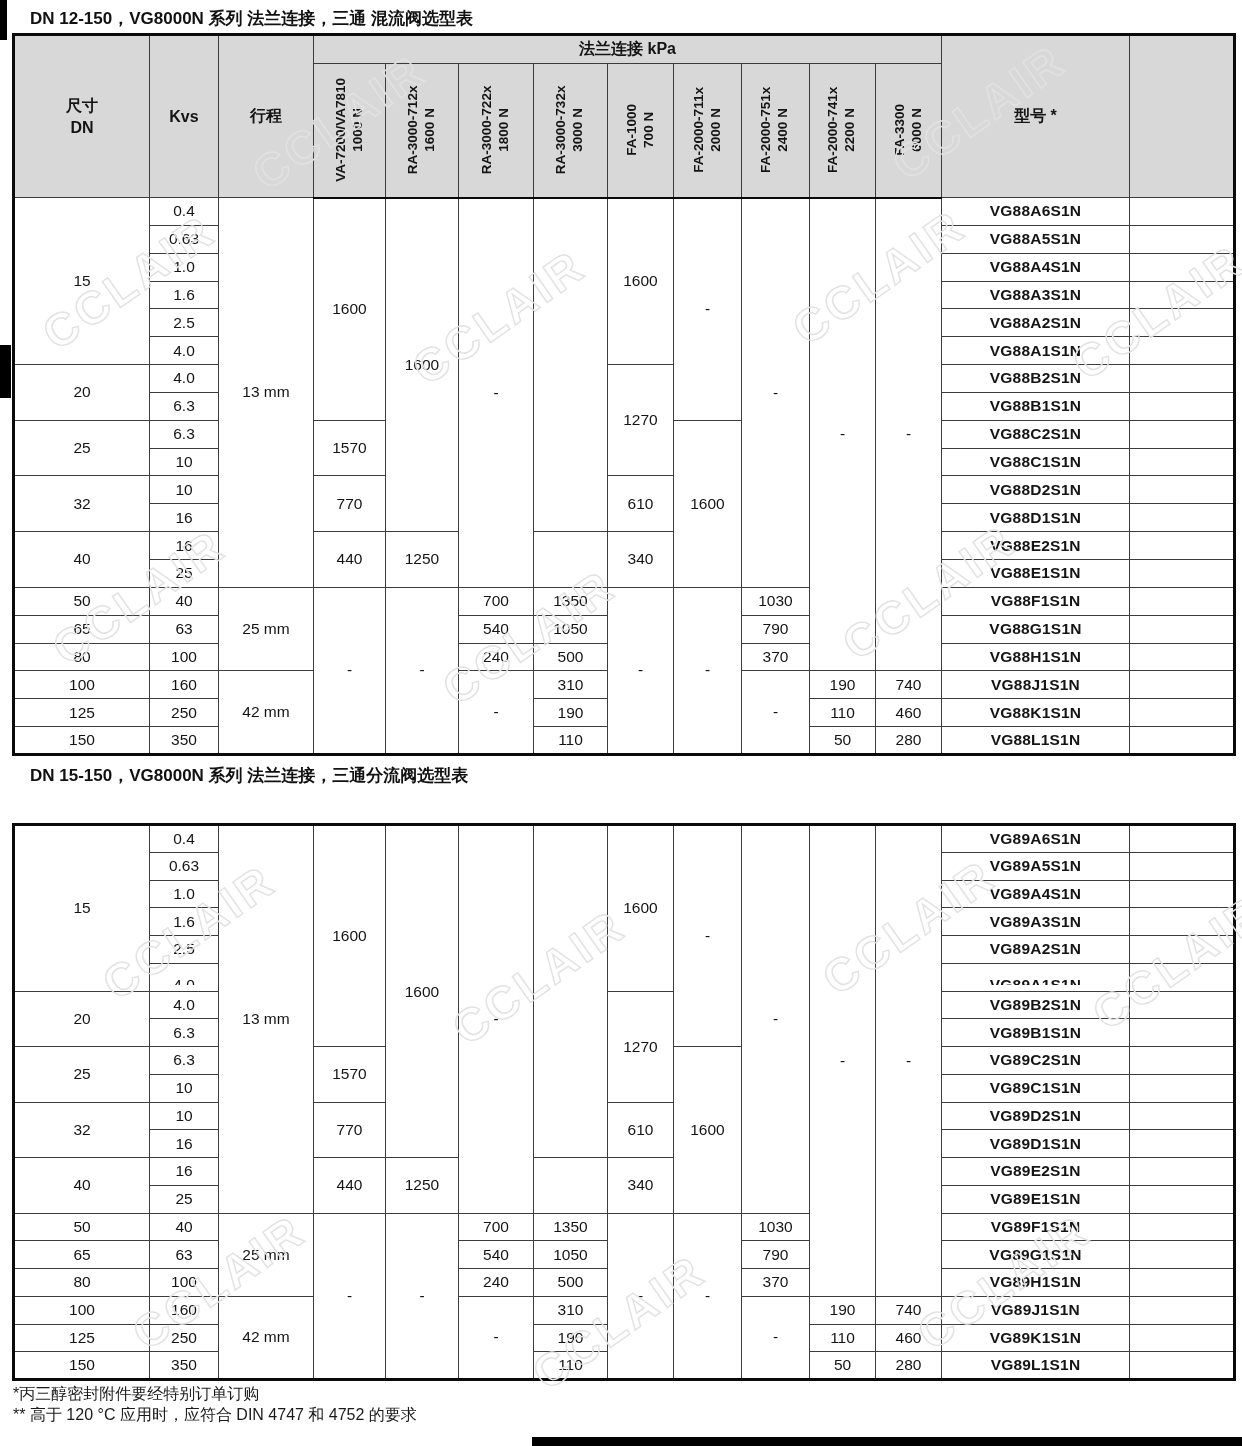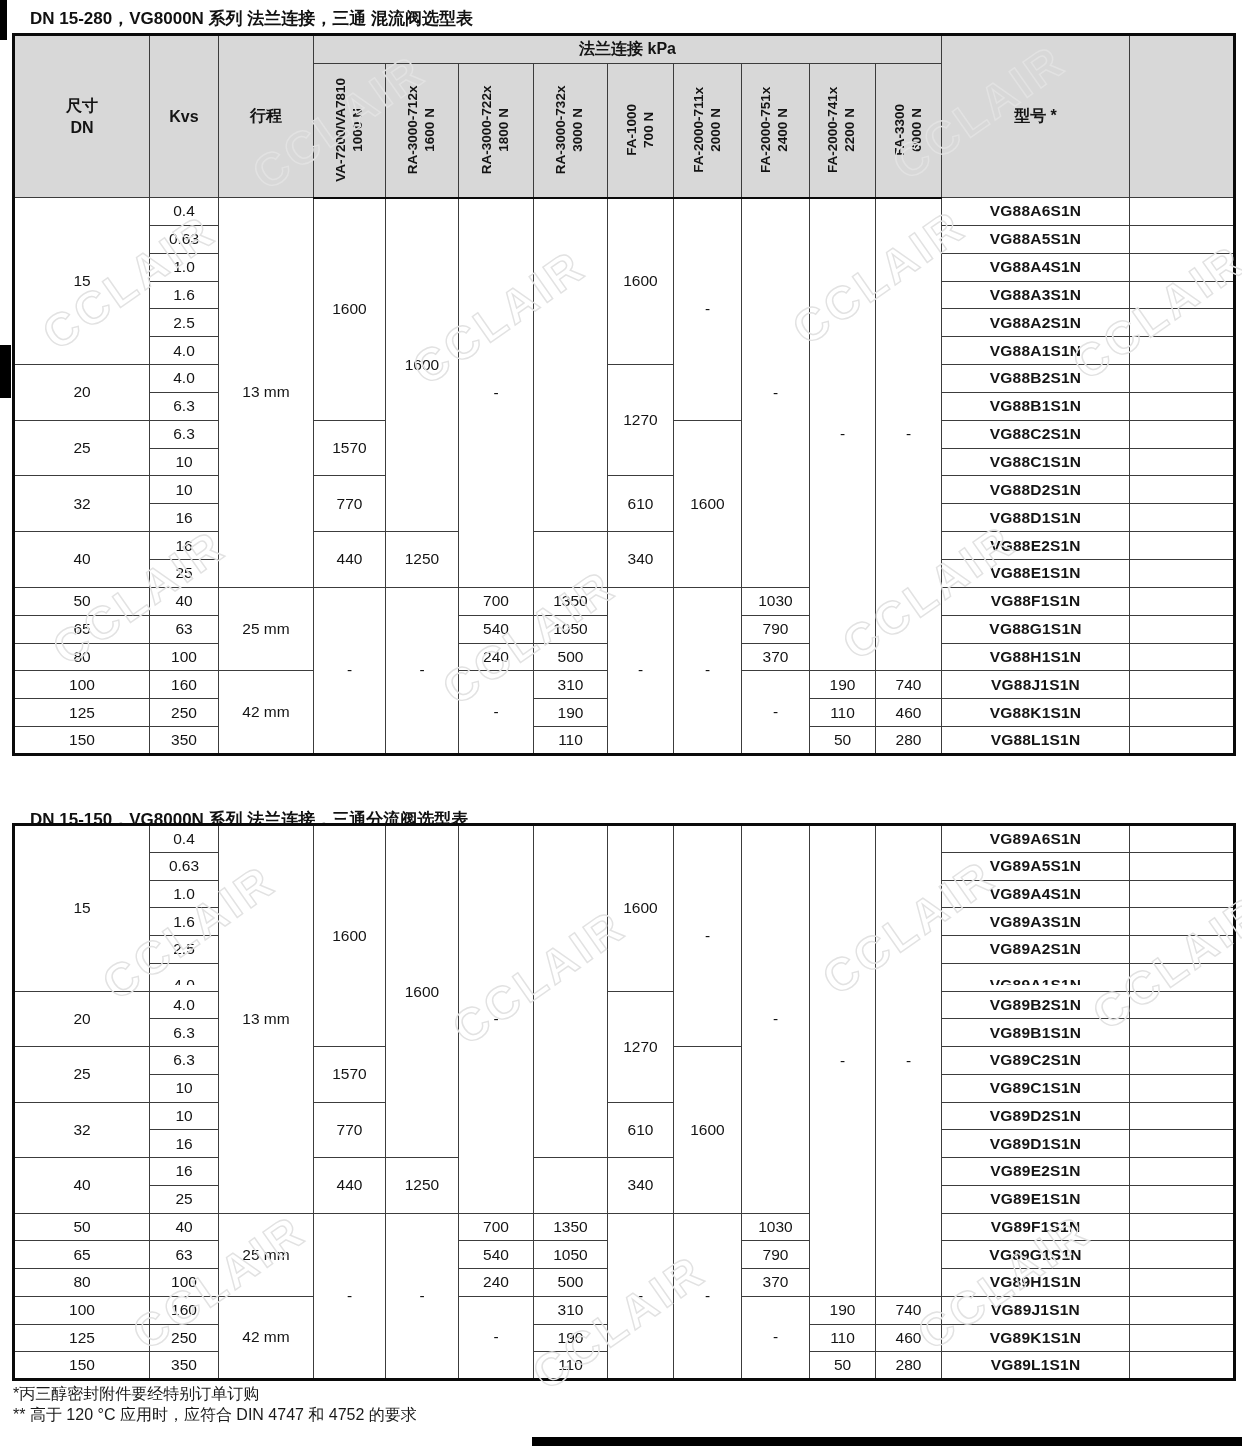--- a/index.html
+++ b/index.html
@@ -3,21 +3,21 @@
 <meta charset="utf-8">
 <style>
   html,body { margin:0; padding:0; }
   body {
     width:1242px; height:1446px; position:relative; background:#ffffff;
     font-family:"Liberation Sans","DejaVu Sans",sans-serif; color:#141414;
     overflow:hidden;
   }
   .doc-title { position:absolute; left:30px; font-weight:bold; font-size:17px; color:#111; white-space:nowrap; }
   #title1 { top:7px; }
-  #title2 { top:808px; }
+  #title2 { top:764px; }
   .tbl-wrap { position:absolute; left:12px; }
   #table1-wrap { top:33px; }
   #table2-wrap { top:823px; }
   table.grid { border-collapse:collapse; table-layout:fixed; border:3px solid #0a0a0a; background:#fff; }
   .grid td, .grid th { border:1px solid #3c3c3c; padding:0; text-align:center; vertical-align:middle;
     font-size:15.5px; color:#141414; overflow:hidden; }
   .grid thead th { background:#d8d8d8; font-weight:bold; font-size:16px; }
   .grid thead tr.h2 th { border-bottom:2.5px solid #0a0a0a; }
   tr.h1 { height:29px; }
   tr.h2 { height:134px; }
@@ -37,21 +37,21 @@
   #mark-topleft { left:0; top:0; width:7px; height:40px; }
   #mark-lefttab { left:0; top:345px; width:11px; height:53px; }
   #mark-bottom { left:532px; top:1437px; width:710px; height:9px; }
   .wm { position:absolute; font-weight:bold; font-size:46px; letter-spacing:4px;
     color:transparent; -webkit-text-stroke:1.4px #e2e2e2; transform:rotate(-35deg);
     pointer-events:none; z-index:6; white-space:nowrap; }
 </style>
 </head>
 <body>
 
-<div id="title1" class="doc-title">DN 15-280，VG8000N 系列 法兰连接，三通 混流阀选型表</div>
+<div id="title1" class="doc-title">DN 12-150，VG8000N 系列 法兰连接，三通 混流阀选型表</div>
 <div id="table1-wrap" class="tbl-wrap">
     <table class="grid">
       <colgroup>
         <col style="width: 136px;">
         <col style="width: 69px;">
         <col style="width: 95px;">
         <col style="width: 72px;">
         <col style="width: 73px;">
         <col style="width: 75px;">
         <col style="width: 74px;">

